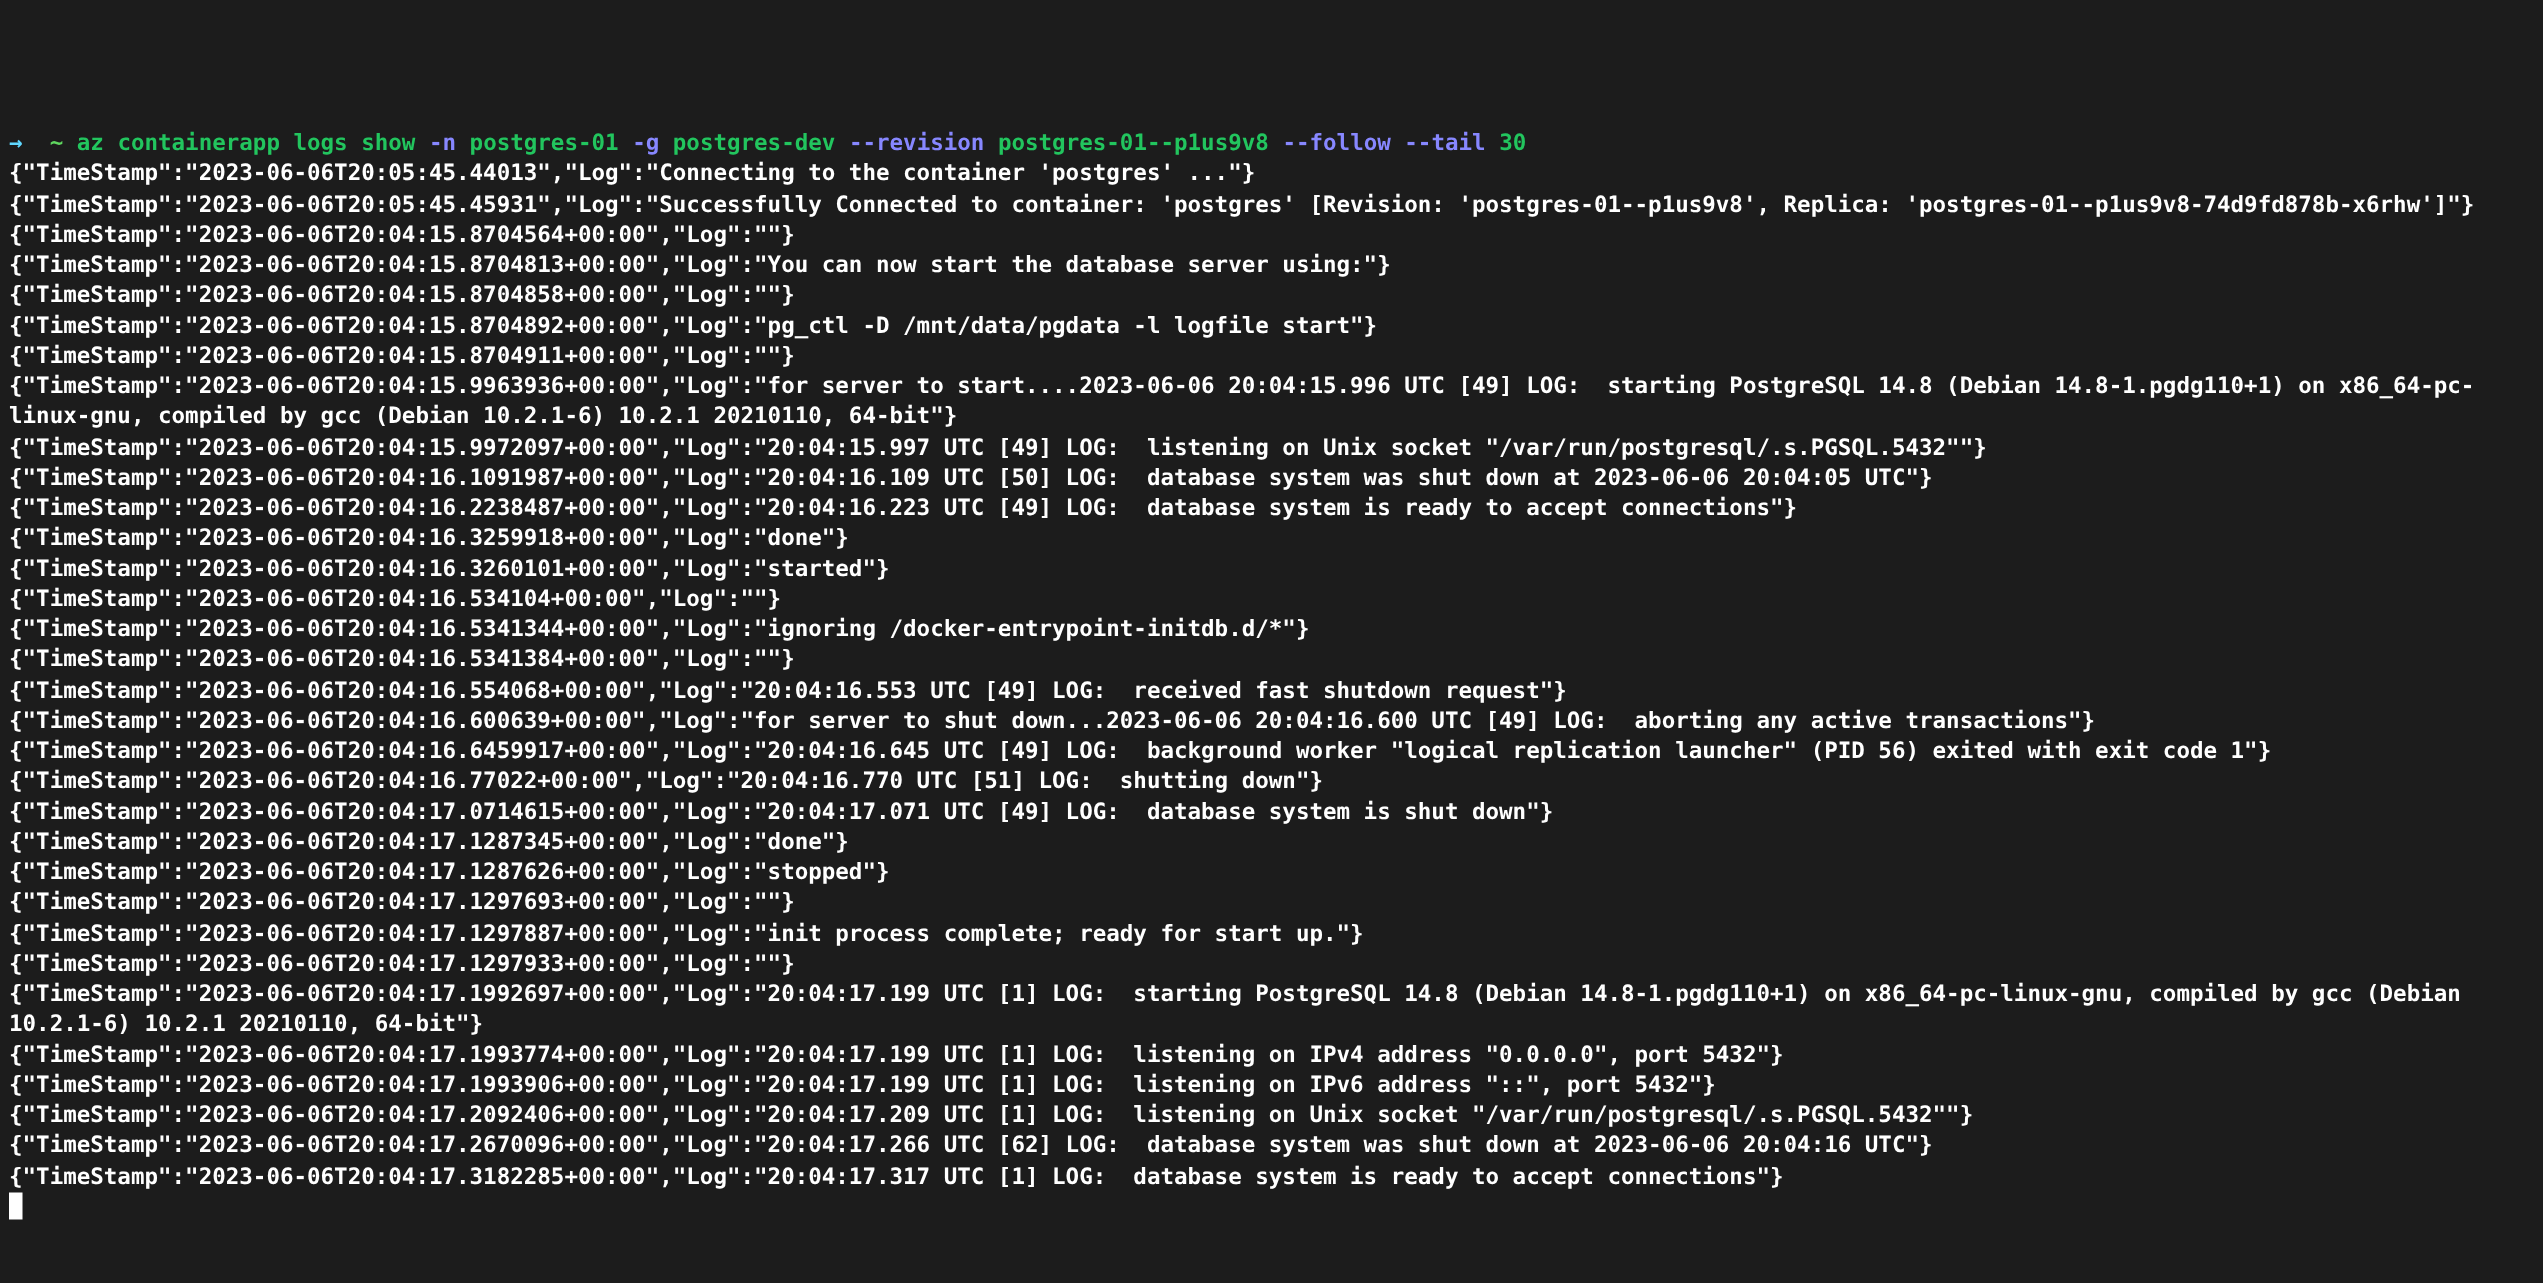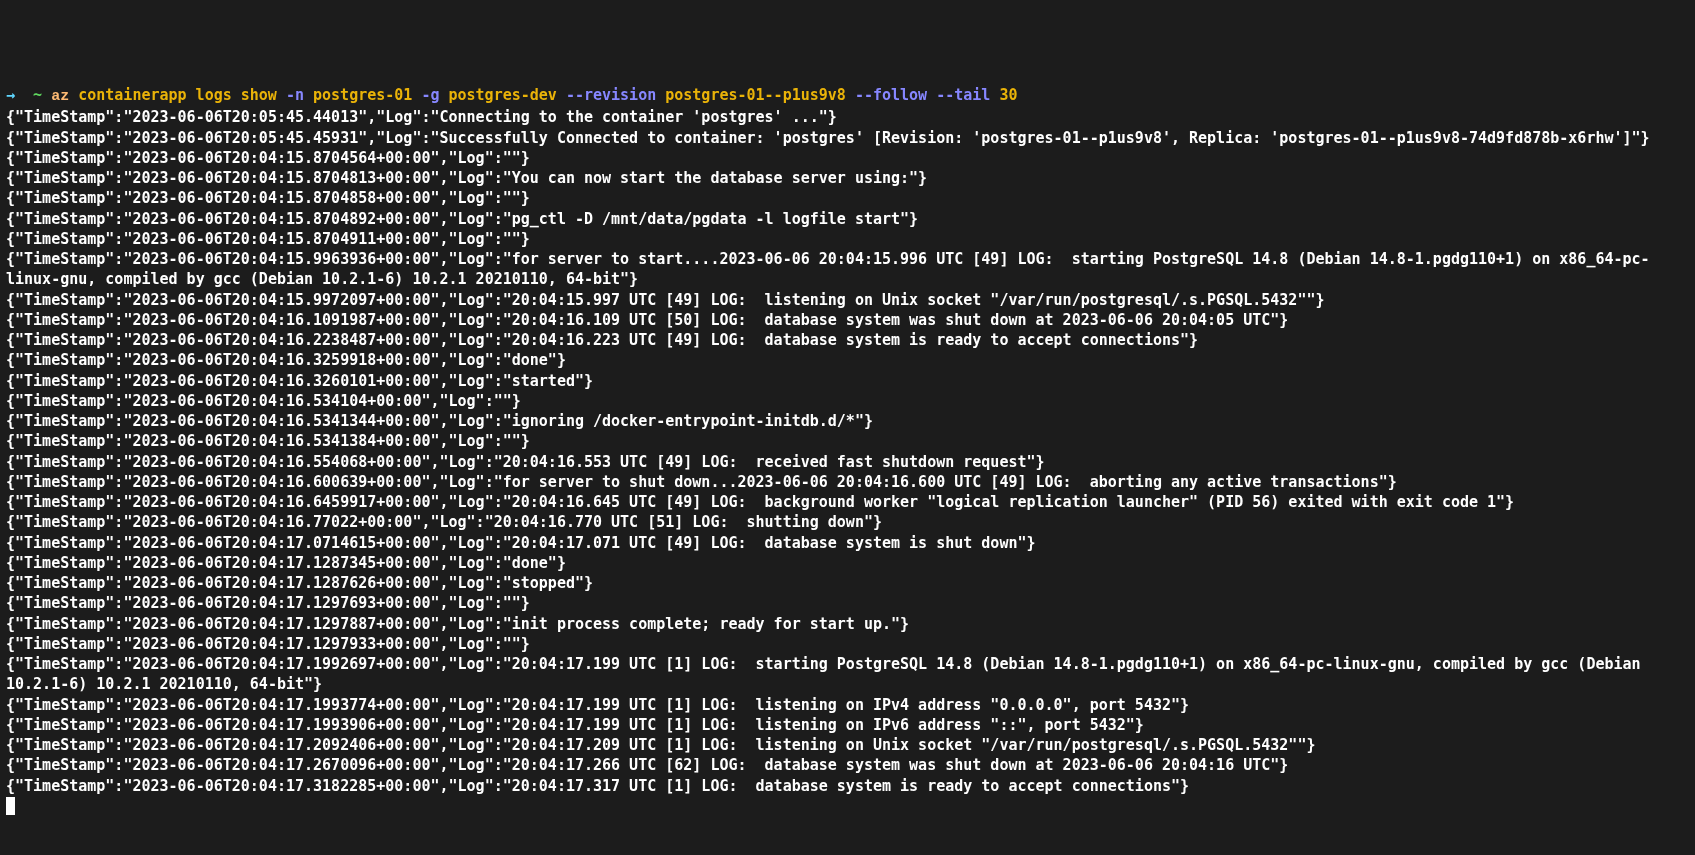--- a/index.html
+++ b/index.html
@@ -18,25 +18,24 @@
       white-space: pre-wrap;
       word-wrap: break-word;
     }
     .prompt-arrow {
       color: #5fd7ff;
     }
     .prompt-tilde {
       color: #5fd75f;
     }
     .cmd-base {
-      color: #fdba74;
-      font-family: Liberation Mono, monospace;
+      color: #22c55e;
     }
     .cmd-arg {
-      color: #eab308;
+      color: #22c55e;
     }
     .cmd-flag-alt {
       color: #8787ff;
     }
     .cursor-block {
       display: inline-block;
       width: 9px;
       height: 18px;
       background: #ffffff;
       vertical-align: text-bottom;

